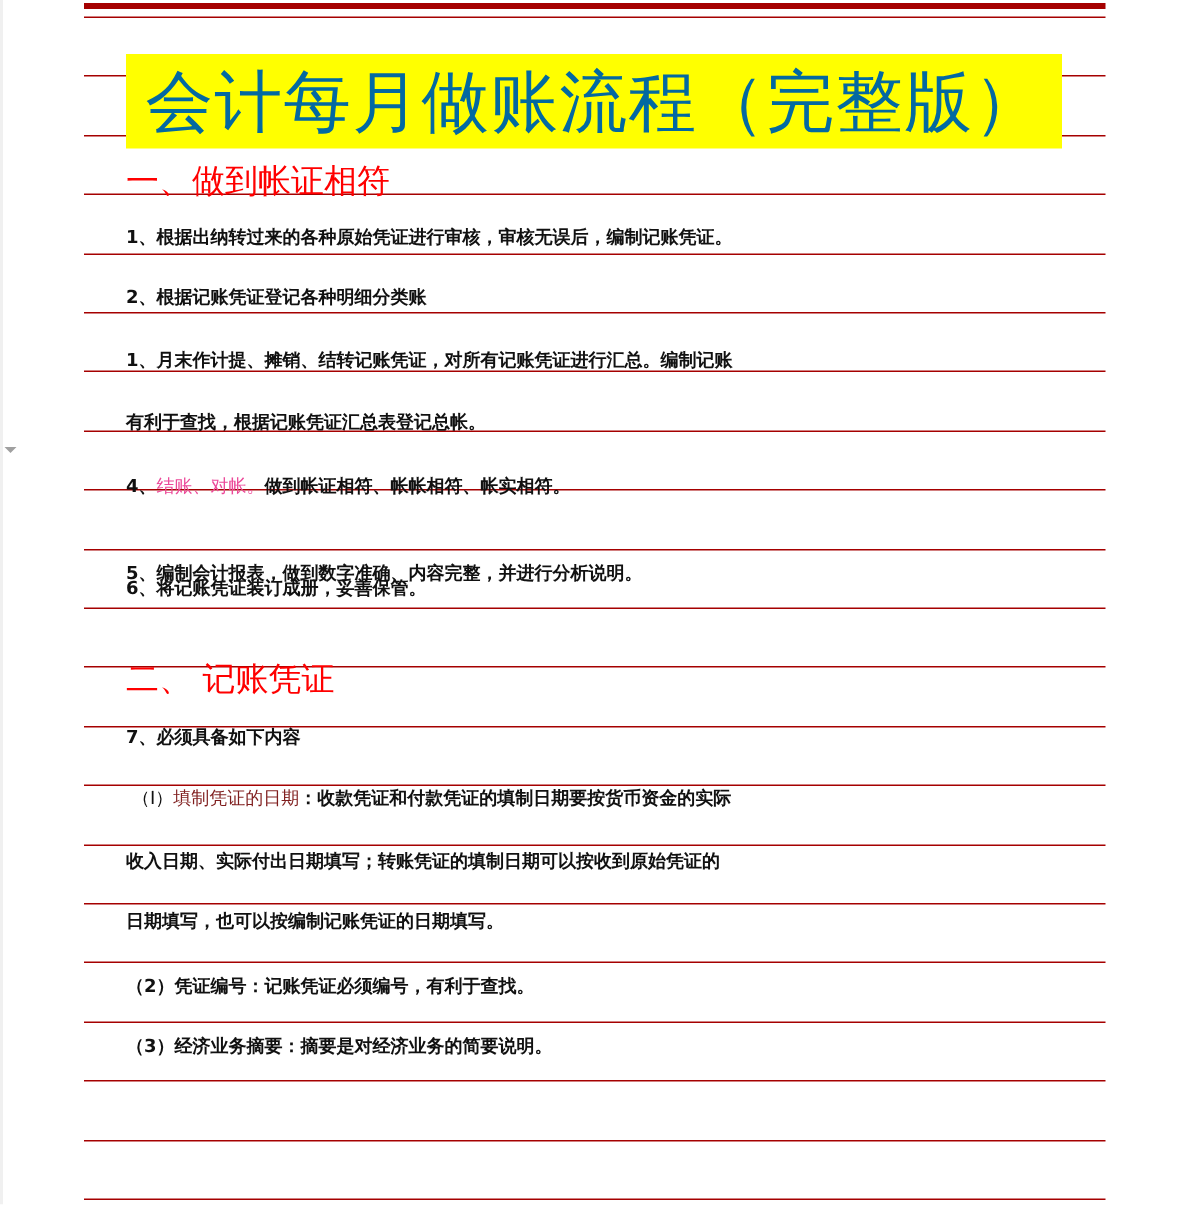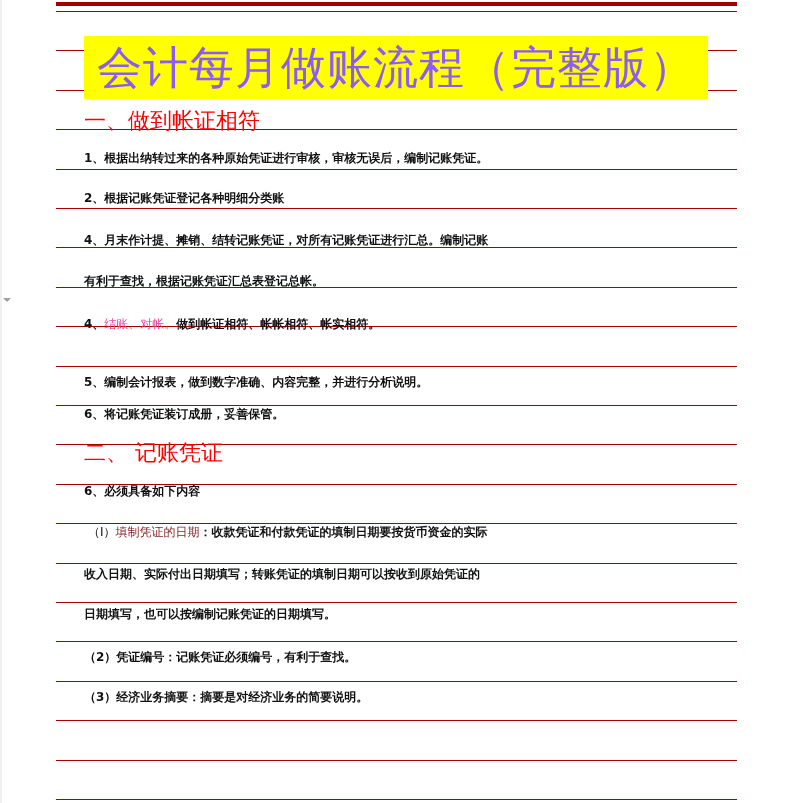--- a/index.html
+++ b/index.html
@@ -12,21 +12,21 @@
   .marker { position:absolute; left:3px; top:298px; width:0; height:0;
     border-left:4px solid transparent; border-right:4px solid transparent; border-top:4px solid #a0a0a0; }
   .top-bar { position:absolute; left:56px; width:681px; top:2px; height:4px; background:#a50000; }
   .top-thin { position:absolute; left:56px; width:681px; top:11px; height:1px; background:#a50000; }
   .rule { position:absolute; left:56px; width:681px; height:1px; background:#a50000; }
   .title-box {
     position:absolute; left:84px; top:36px; width:624px; height:63px;
     background:#ffff00; z-index:2;
     display:flex; align-items:center; justify-content:center;
   }
-  .title-text { font-size:45px; color:#8b5cf6; letter-spacing:1px; white-space:nowrap; font-family:"DejaVu Sans", sans-serif; }
+  .title-text { font-size:45px; color:#0369a1; letter-spacing:1px; white-space:nowrap; font-family:"DejaVu Sans", sans-serif; }
   .line { position:absolute; left:84px; white-space:nowrap; z-index:1; }
   .h1 { font-size:22px; color:#ff0000; }
   .body { font-size:12px; font-weight:bold; color:#111; }
   .orange-brown { color:#ec4899; }
   .orange { color:#7f1d1d; font-weight:normal; }
   .normal { font-weight:normal; }
 </style>
 </head>
 <body>
 
@@ -58,33 +58,33 @@
 <div class="rule" style="top:799px"></div>
 
 <div class="title-box">
   <span class="title-text">会计每月做账流程（完整版）</span>
 </div>
 
 <div class="line h1" style="top:106px">一、做到帐证相符</div>
 
 <div class="line body" style="top:150px">1、根据出纳转过来的各种原始凭证进行审核，审核无误后，编制记账凭证。</div>
 <div class="line body" style="top:190px">2、根据记账凭证登记各种明细分类账</div>
-<div class="line body" style="top:232px">4、月末作计提、摊销、结转记账凭证，对所有记账凭证进行汇总。编制记账</div>
+<div class="line body" style="top:232px">1、月末作计提、摊销、结转记账凭证，对所有记账凭证进行汇总。编制记账</div>
 <div class="line body" style="top:273px">有利于查找，根据记账凭证汇总表登记总帐。</div>
 
 <div class="line body" style="top:316px">
   <span>4、</span><span class="orange-brown normal">结账、对帐。</span><span>做到帐证相符、帐帐相符、帐实相符。</span>
 </div>
 
 <div class="line body" style="top:374px">5、编制会计报表，做到数字准确、内容完整，并进行分析说明。</div>
-<div class="line body" style="top:406px">6、将记账凭证装订成册，妥善保管。</div>
+<div class="line body" style="top:384px">6、将记账凭证装订成册，妥善保管。</div>
 
 <div class="line h1" style="top:438px">二、 记账凭证</div>
 
-<div class="line body" style="top:483px">6、必须具备如下内容</div>
+<div class="line body" style="top:483px">7、必须具备如下内容</div>
 
 <div class="line body" style="top:524px; left:88px">
   <span class="normal">（I）</span><span class="orange">填制凭证的日期</span><span>：收款凭证和付款凭证的填制日期要按货币资金的实际</span>
 </div>
 <div class="line body" style="top:566px">收入日期、实际付出日期填写；转账凭证的填制日期可以按收到原始凭证的</div>
 <div class="line body" style="top:606px">日期填写，也可以按编制记账凭证的日期填写。</div>
 
 <div class="line body" style="top:649px">（2）凭证编号：记账凭证必须编号，有利于查找。</div>
 <div class="line body" style="top:689px">（3）经济业务摘要：摘要是对经济业务的简要说明。</div>
 

